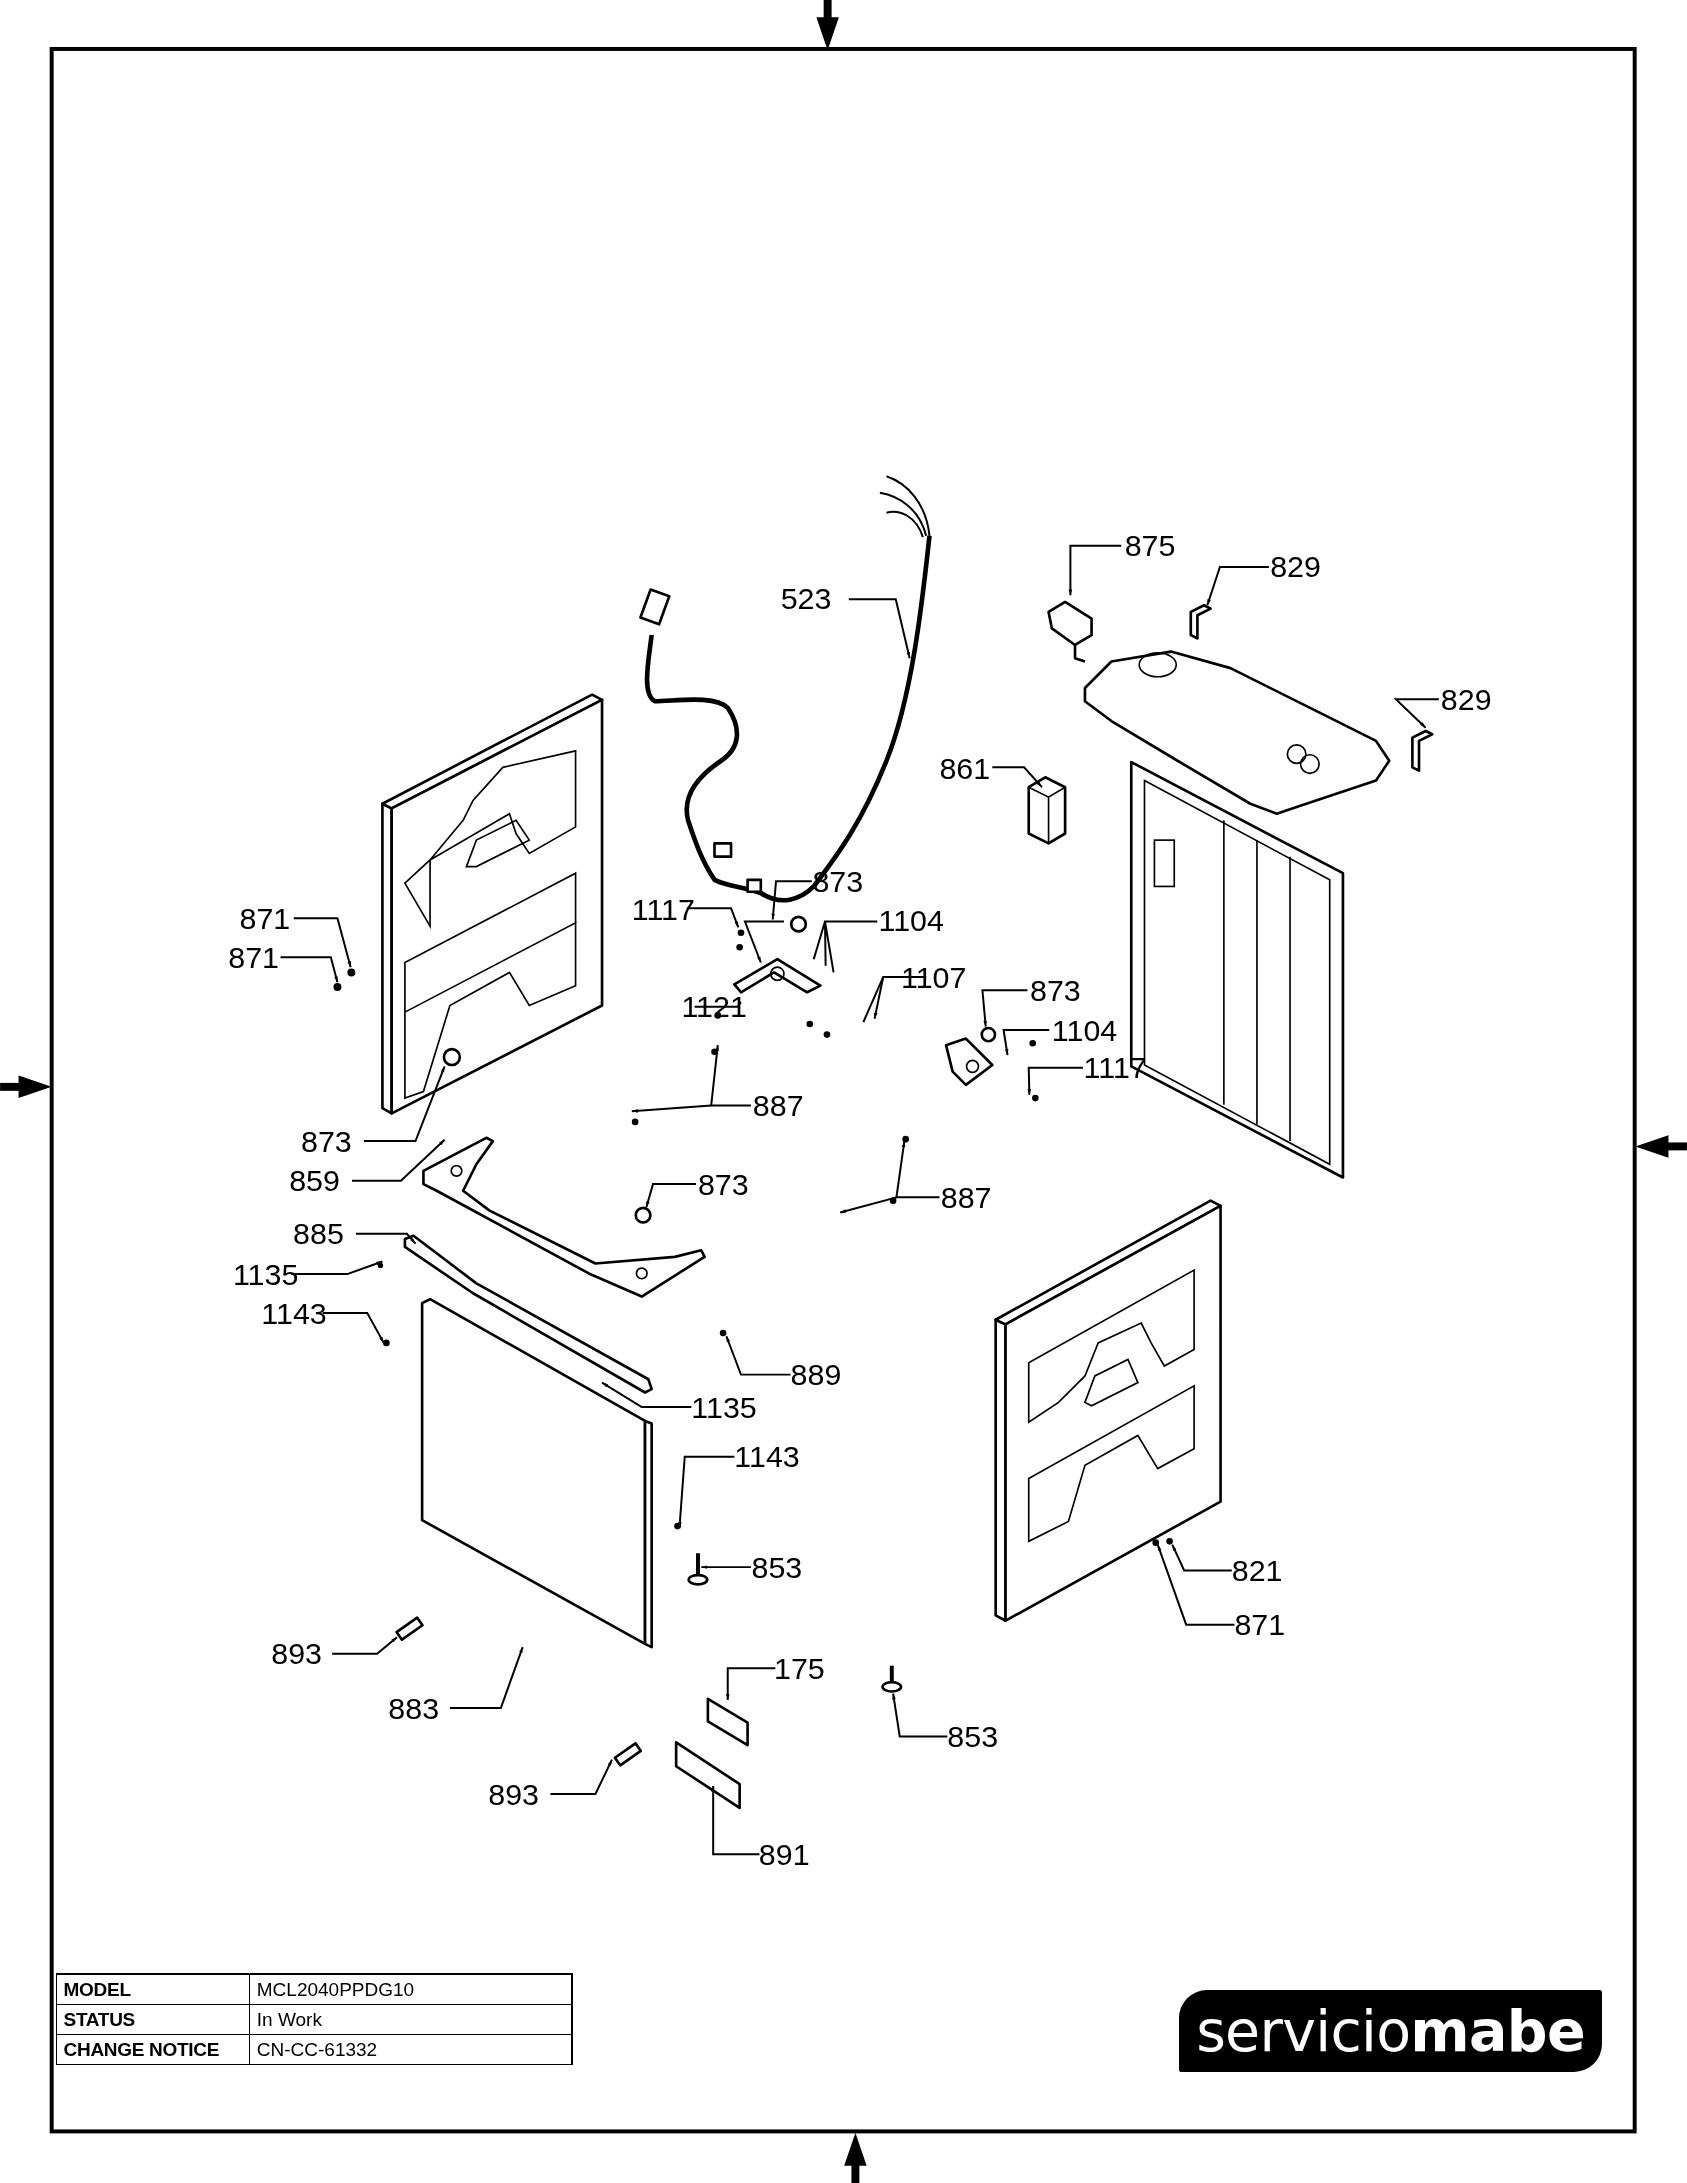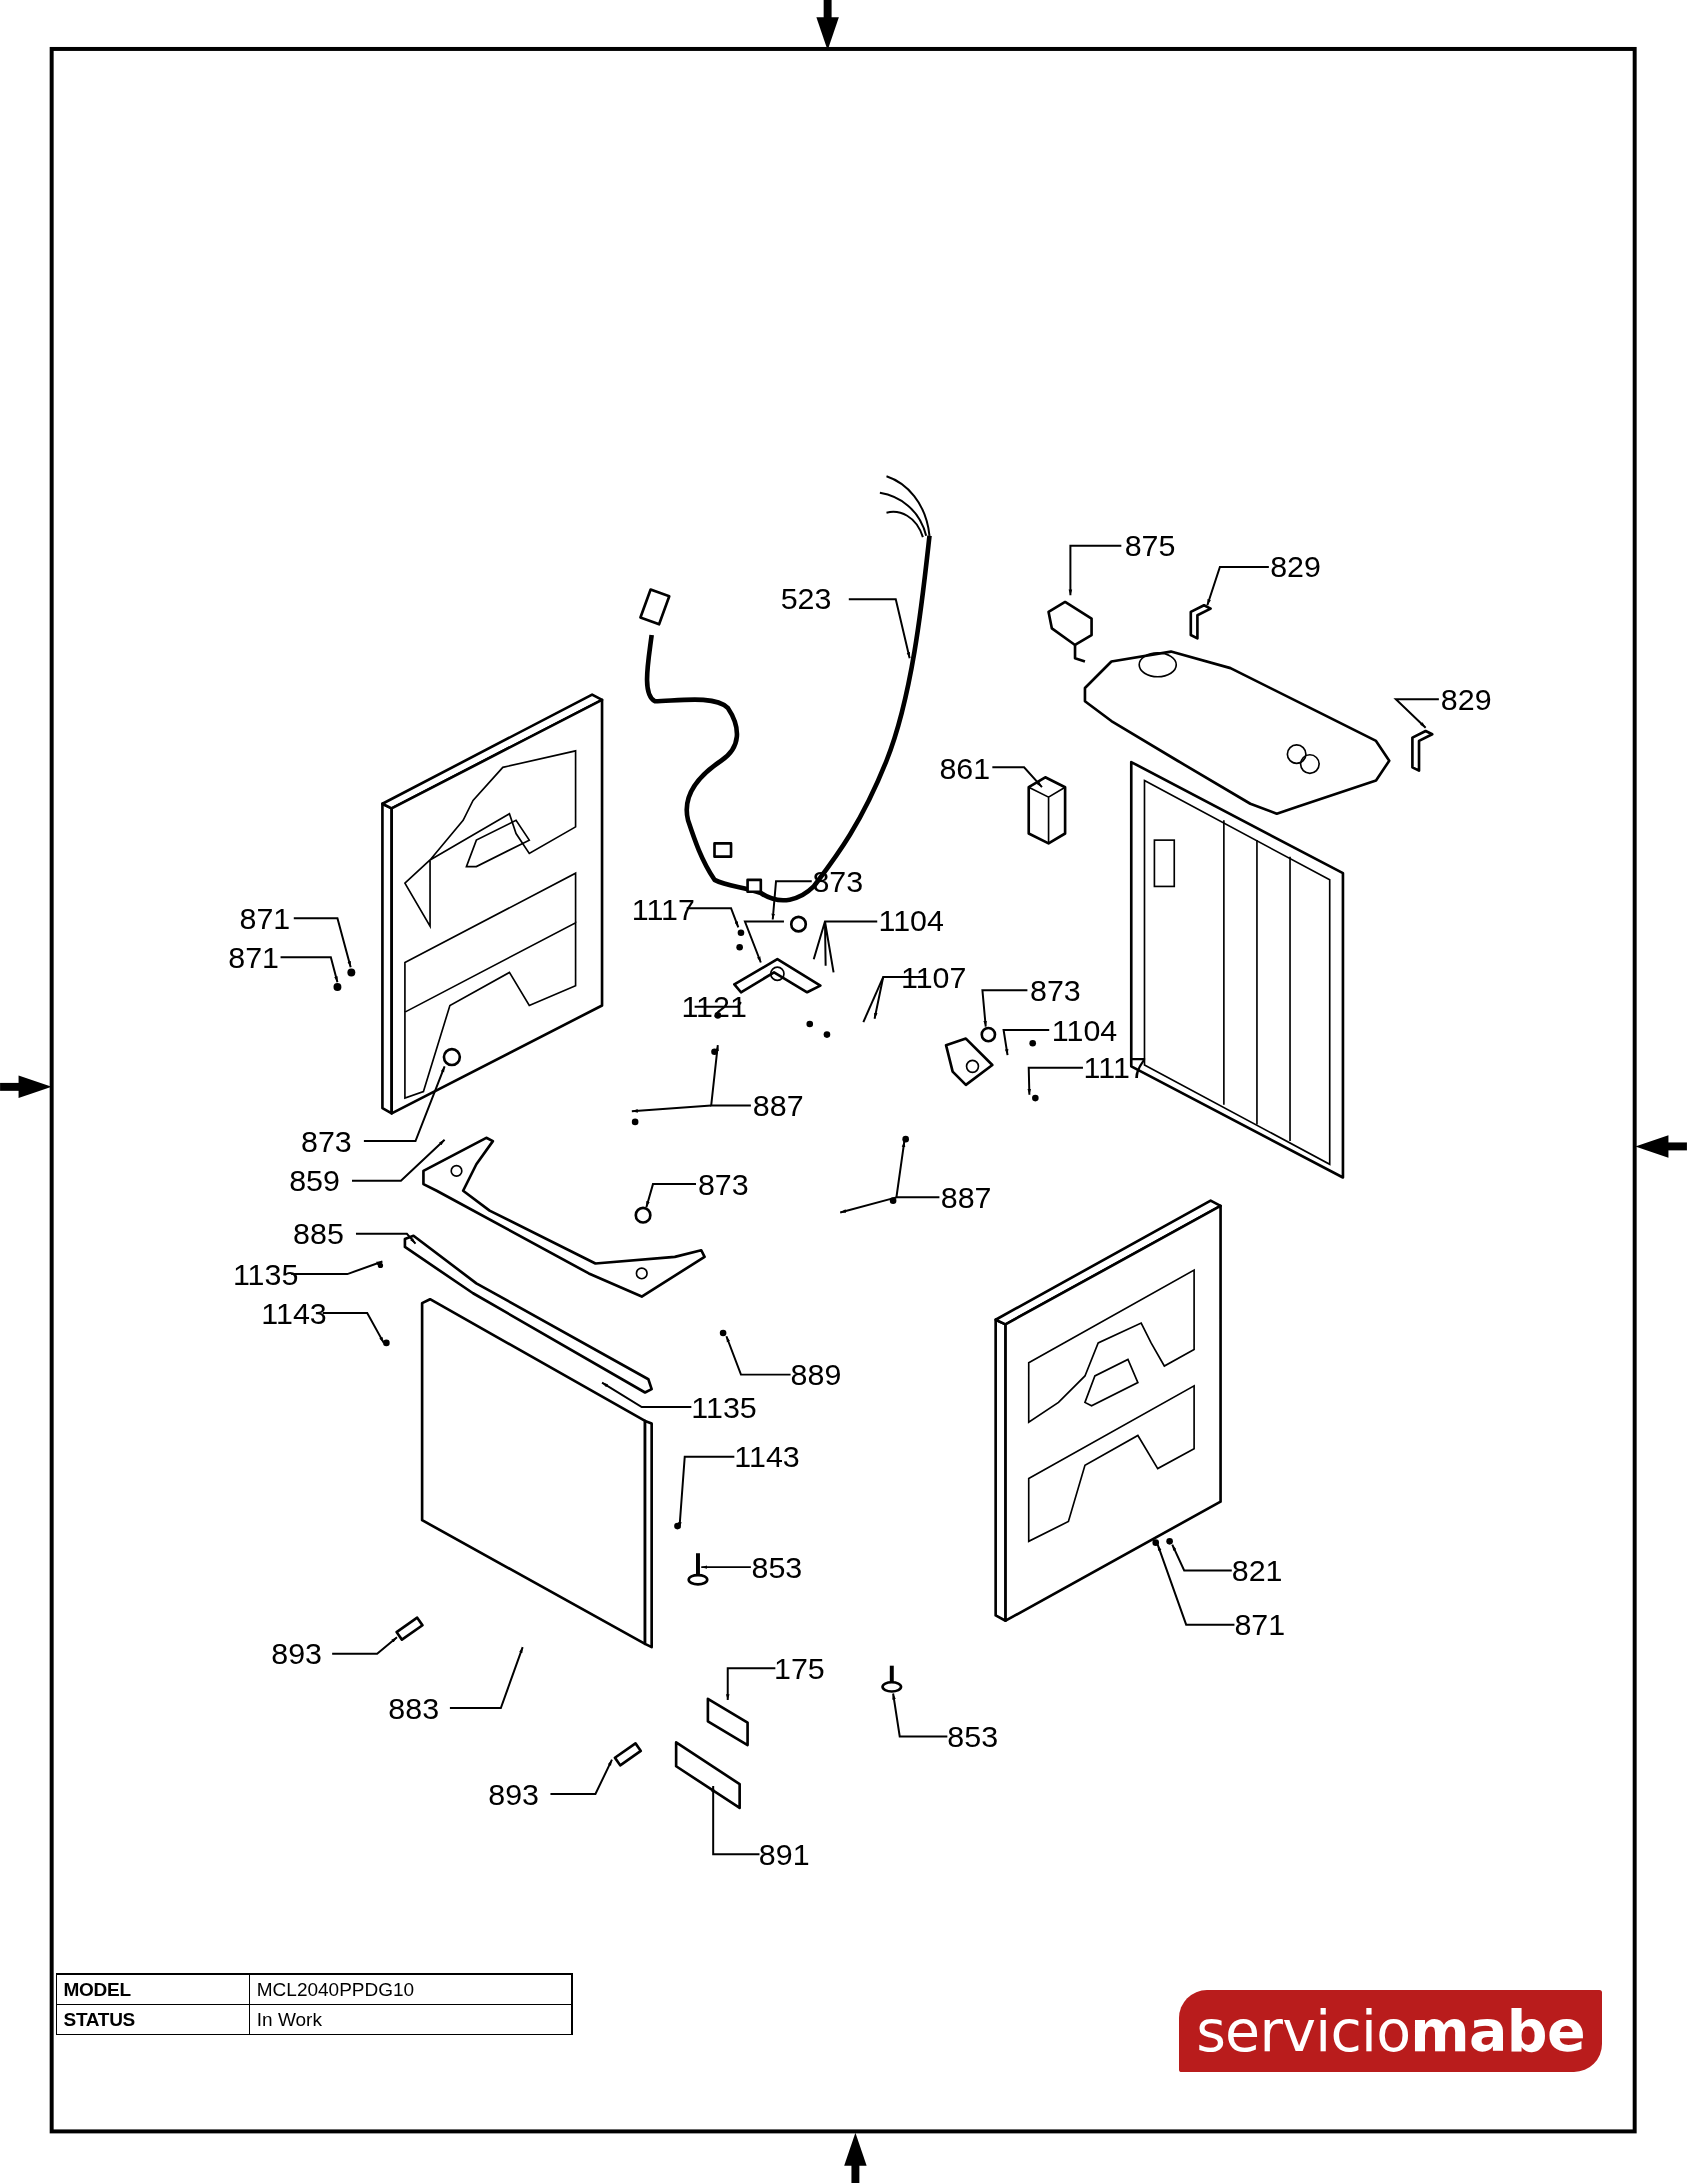--- a/index.html
+++ b/index.html
@@ -6,21 +6,21 @@
   body{width:1687px;height:2183px;position:relative;overflow:hidden;font-family:"Liberation Sans",sans-serif;}
   #sheet{position:absolute;left:0;top:0;width:1687px;height:2183px;}
   .callout{font-family:"Liberation Sans",sans-serif;font-size:46px;fill:#000;}
   .ldr{stroke:#000;stroke-width:3;fill:none;}
   .part{stroke:#000;stroke-width:4;fill:#fff;stroke-linejoin:round;}
   .part-thin{stroke:#000;stroke-width:2.5;fill:none;}
   .dot{fill:#000;}
   .titleblock{position:absolute;left:56px;top:1973px;width:517px;border-collapse:collapse;border:2.6px solid #000;border-left:none;border-bottom:none;}
   .titleblock td{border:1.3px solid #000;height:29px;padding:0 6.6px;font-size:19px;white-space:nowrap;font-family:"Liberation Sans",sans-serif;}
   .titleblock td.k{font-weight:bold;width:179px;letter-spacing:-0.3px;}
-  .logo{position:absolute;left:1179px;top:1990px;width:423px;height:82px;background:#b91c1c;border-radius:28px 2.6px 28px 2.6px;color:#fff;display:flex;align-items:center;justify-content:center;font-size:57px;font-family:"DejaVu Sans",sans-serif;letter-spacing:-0.7px;}
+  .logo{position:absolute;left:1179px;top:1990px;width:423px;height:82px;background:#000000;border-radius:28px 2.6px 28px 2.6px;color:#fff;display:flex;align-items:center;justify-content:center;font-size:57px;font-family:"DejaVu Sans",sans-serif;letter-spacing:-0.7px;}
   .logo b{font-weight:bold;}
 </style>
 </head>
 <body>
 
 <svg id="sheet" viewBox="0 0 2550 3300" xmlns="http://www.w3.org/2000/svg">
   <defs>
     <marker id="ah" viewBox="0 0 10 10" refX="10" refY="5" markerWidth="9" markerHeight="18" orient="auto-start-reverse" markerUnits="userSpaceOnUse">
       <path d="M0,2 L10,5 L0,8 z" fill="#000"></path>
     </marker>
@@ -331,20 +331,24 @@
 <table class="titleblock">
   <tbody>
       <tr>
     <td class="k">MODEL</td>
     <td>MCL2040PPDG10</td>
   </tr>
   <tr>
     <td class="k">STATUS</td>
     <td>In Work</td>
   </tr>
+  <tr>
+    <td class="k">CHANGE NOTICE</td>
+    <td>CN-CC-61332</td>
+  </tr>
 </tbody>
   </table>
 
 <div class="logo">
   <span>servicio</span>
     <b>mabe</b>
 </div>
 
 
 </body></html>

